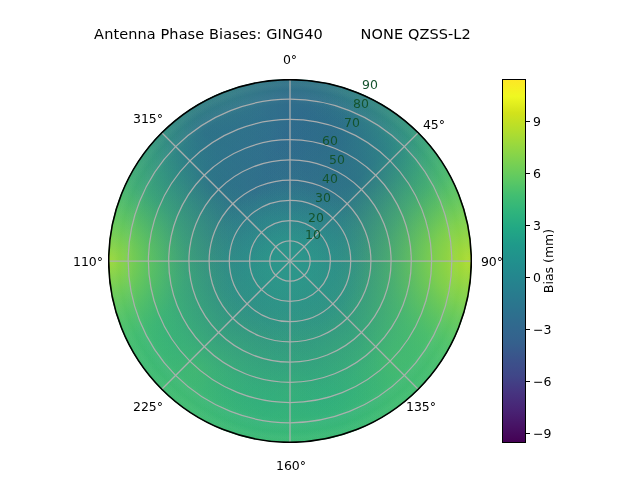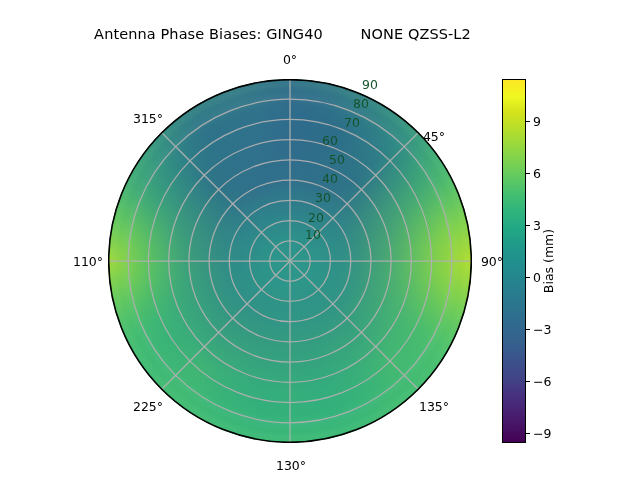--- a/index.html
+++ b/index.html
@@ -266,24 +266,24 @@
         <line x1="0" y1="182" x2="364" y2="182"></line>
         <line x1="53.3" y1="53.3" x2="310.7" y2="310.7"></line>
         <line x1="310.7" y1="53.3" x2="53.3" y2="310.7"></line>
       </g>
 
       <circle cx="182" cy="182" r="181.3" fill="none" stroke="#000000" stroke-width="1.6"></circle>
     </svg>
   </div>
 
   <div class="angle-label" style="left:290px; top:38px;">0°</div>
-  <div class="angle-label" style="left:434px; top:115px;">45°</div>
+  <div class="angle-label" style="left:434px; top:103px;">45°</div>
   <div class="angle-label" style="left:492px; top:240px;">90°</div>
-  <div class="angle-label" style="left:434px; top:385px;">135°</div>
-  <div class="angle-label" style="left:291px; top:444px;">130°</div>
+  <div class="angle-label" style="left:421px; top:385px;">135°</div>
+  <div class="angle-label" style="left:291px; top:444px;">160°</div>
   <div class="angle-label" style="left:148px; top:385px;">225°</div>
   <div class="angle-label" style="left:88px; top:240px;">110°</div>
   <div class="angle-label" style="left:148px; top:97px;">315°</div>
 
   <div class="radial-label" style="left:313px; top:213px;">10</div>
   <div class="radial-label" style="left:316px; top:196px;">20</div>
   <div class="radial-label" style="left:323px; top:176px;">30</div>
   <div class="radial-label" style="left:330px; top:157px;">40</div>
   <div class="radial-label" style="left:337px; top:138px;">50</div>
   <div class="radial-label" style="left:330px; top:119px;">60</div>

